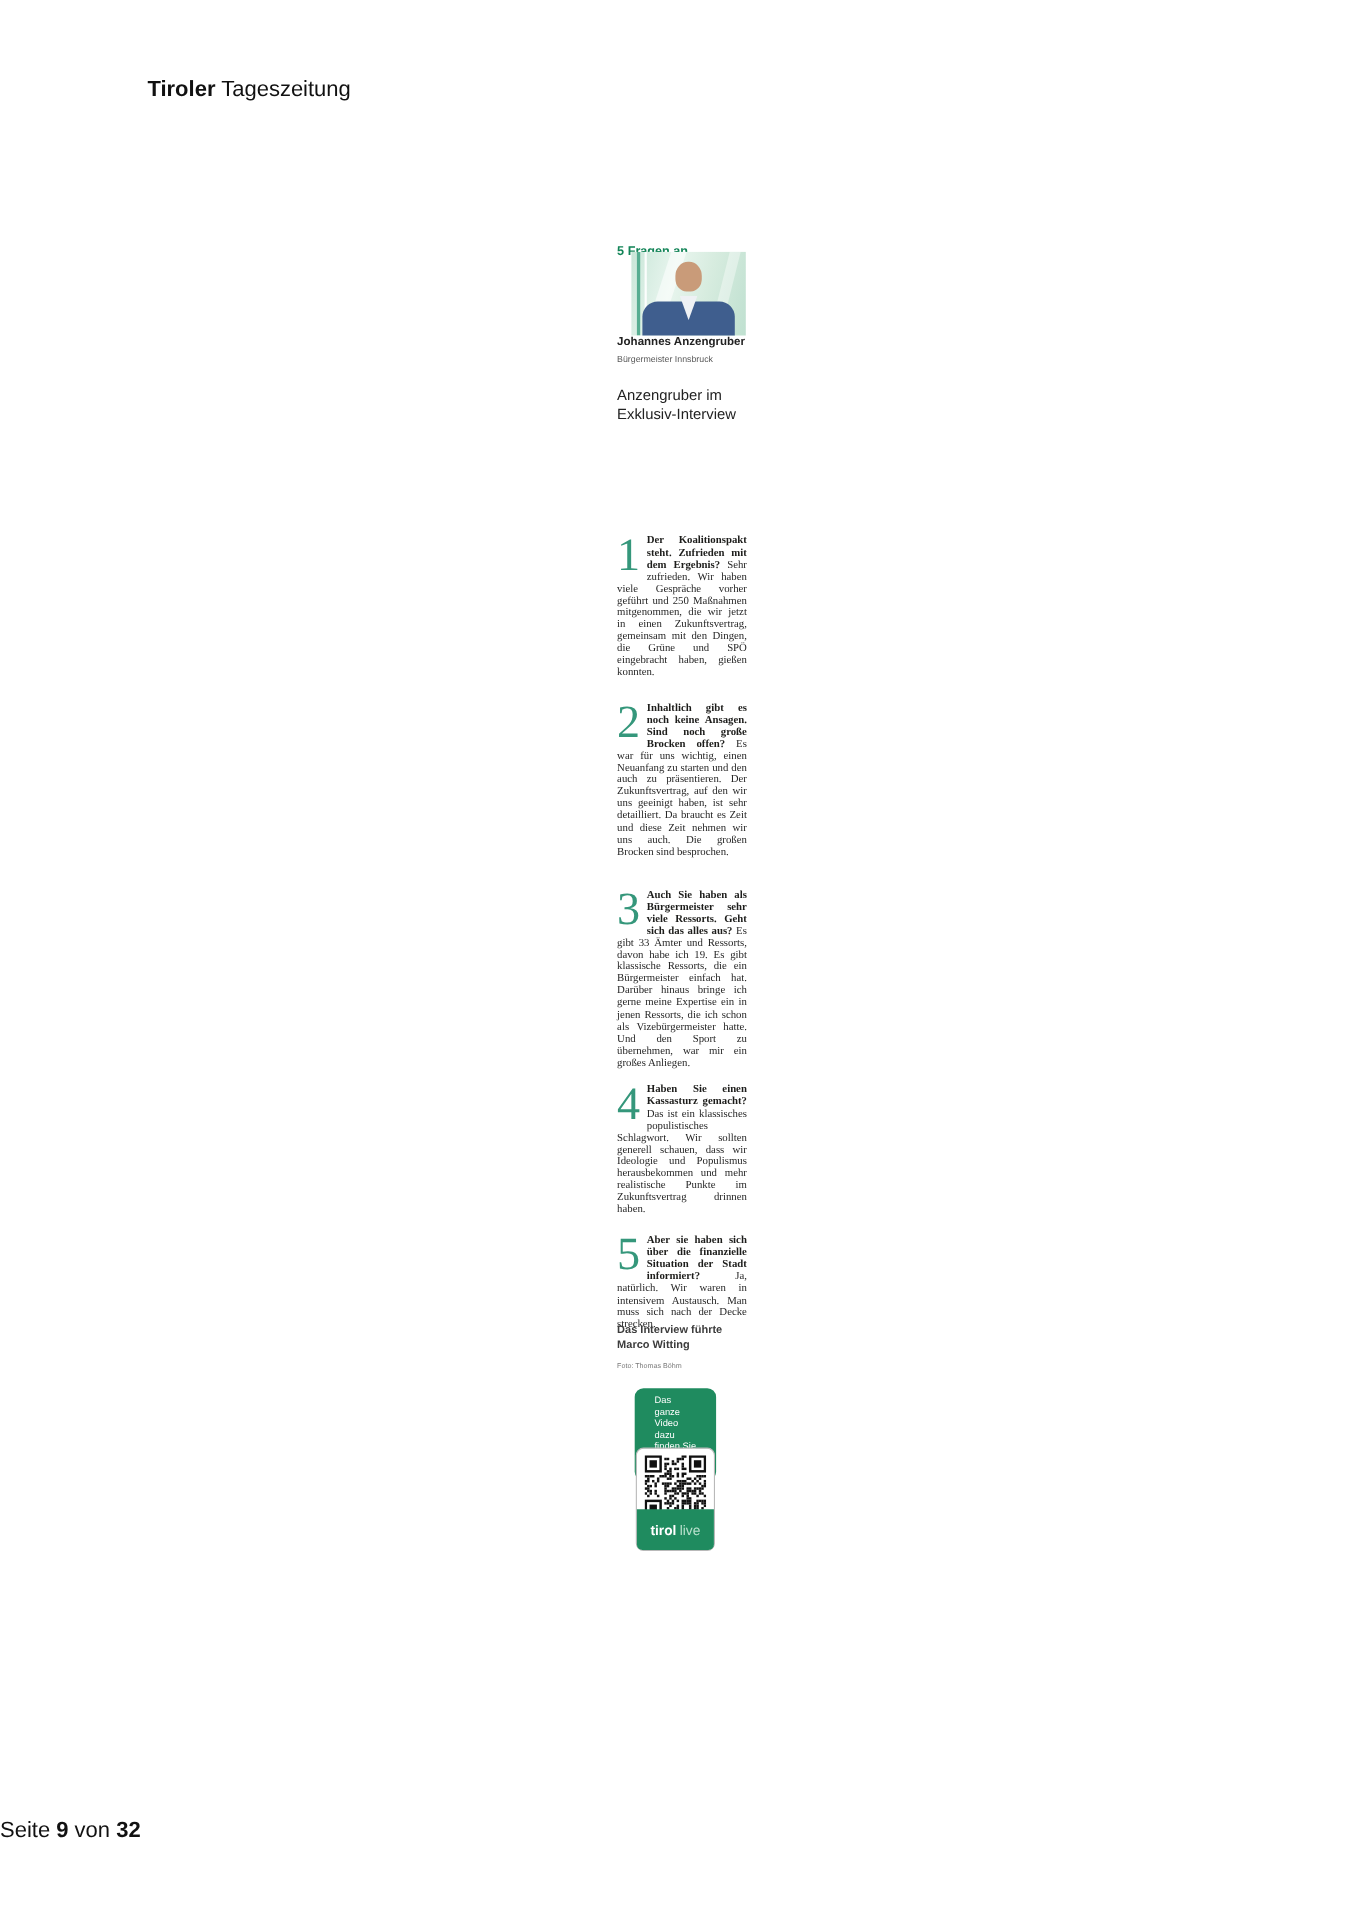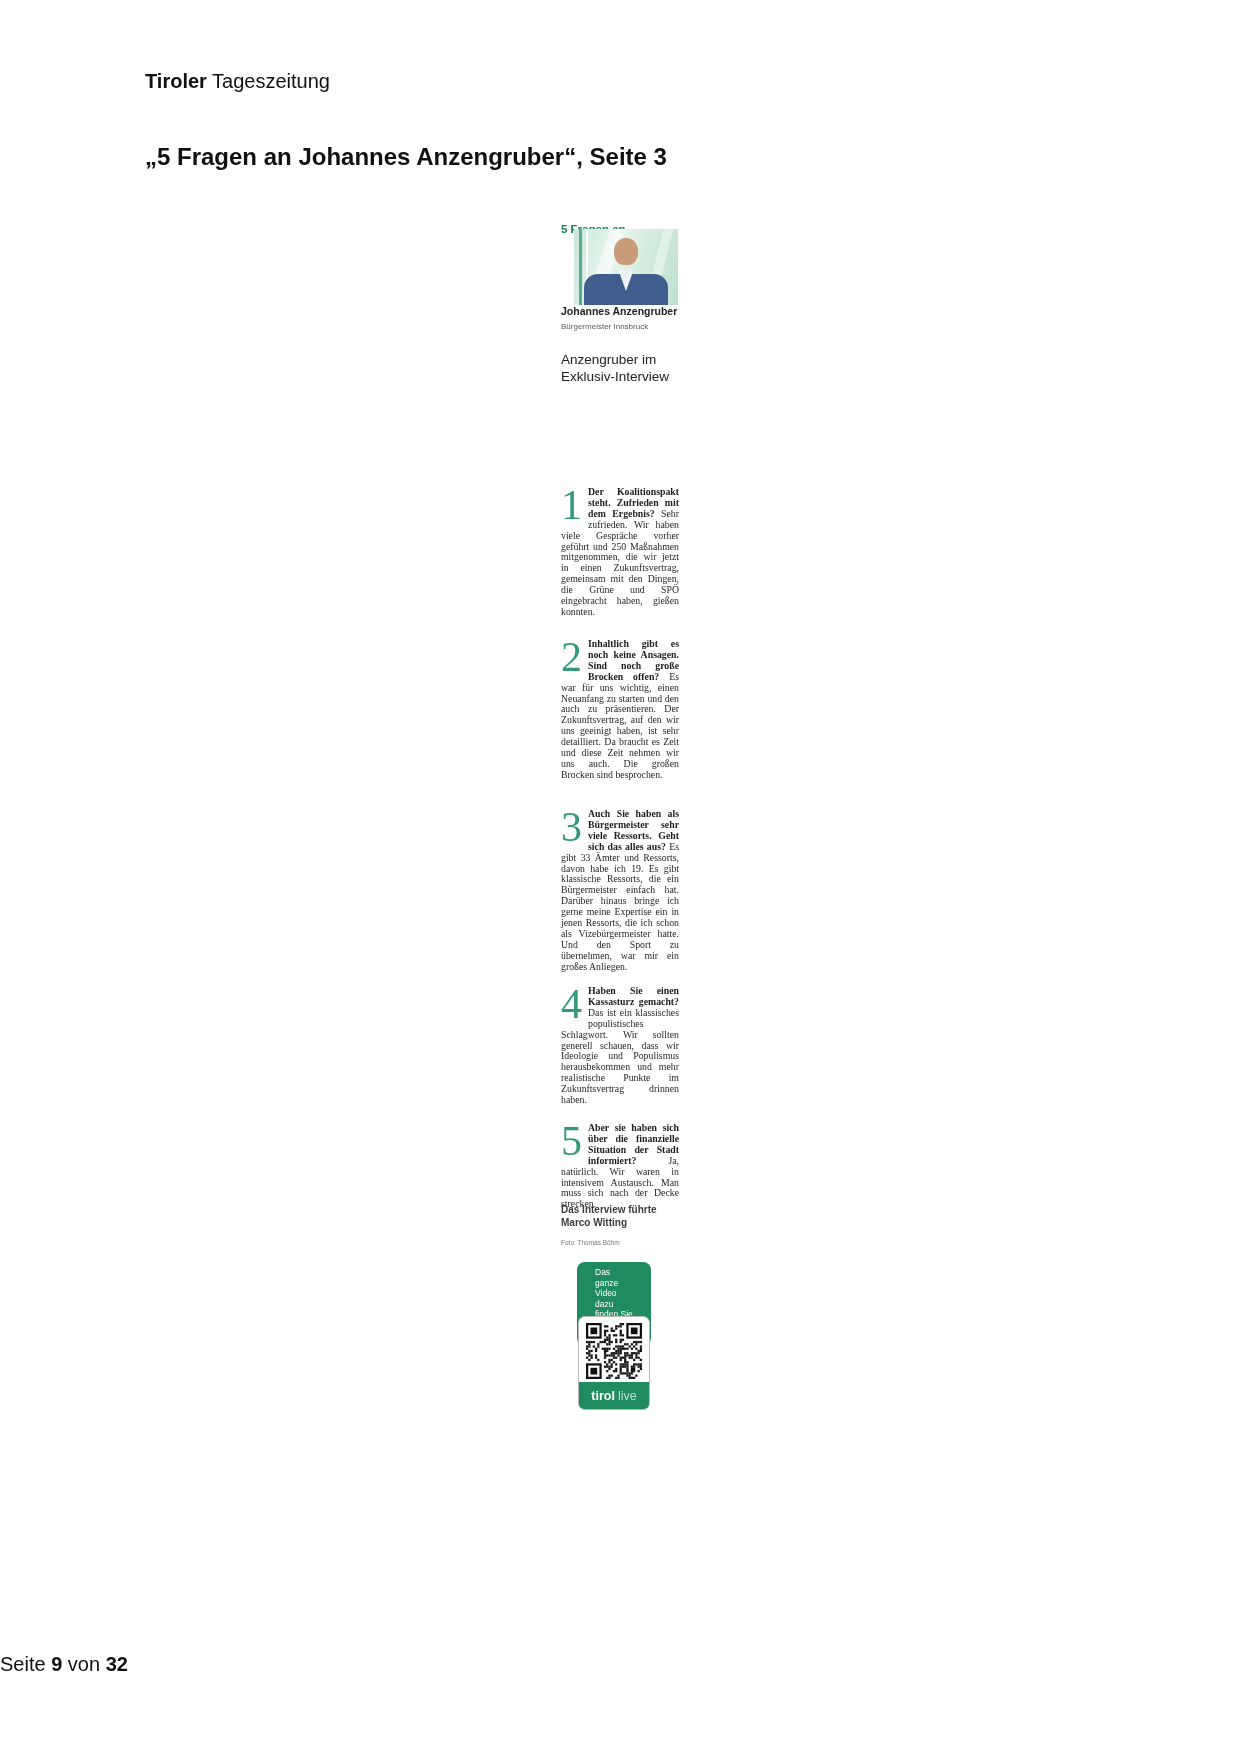--- a/index.html
+++ b/index.html
@@ -1,20 +1,20 @@
 <!DOCTYPE html>
 <html lang="de"><head>
 <meta charset="utf-8">
 <style>
   html,body{margin:0;padding:0;background:#ffffff;}
   .page{position:relative;width:1241px;height:1754px;background:#fff;overflow:hidden;
         font-family:"Liberation Sans",sans-serif;color:#1d1d1b;}
 
   
-  .brand{position:absolute;left:145px;top:70px;font-size:20px;color:#111;}
+  .brand{position:absolute;left:134px;top:70px;font-size:20px;color:#111;}
   .brand b{font-weight:700;}
   .clip-title{position:absolute;left:145px;top:143px;font-size:24px;font-weight:700;color:#111;}
   .kicker{position:absolute;left:561px;top:206px;font-size:11.5px;font-weight:700;color:#128457;margin-top:17px;}
 
   .photo{position:absolute;left:574px;top:229px;width:104px;height:76px;overflow:hidden;
          background:linear-gradient(105deg,#c9e6d8 0%,#e8f5ee 35%,#d7ecdf 62%,#bfe0d0 100%);}
   .streak1{position:absolute;left:24px;top:-8px;width:14px;height:120%;background:rgba(255,255,255,.55);transform:skewX(-18deg);}
   .streak2{position:absolute;left:80px;top:-8px;width:10px;height:120%;background:rgba(255,255,255,.4);transform:skewX(-14deg);}
   .stripe{position:absolute;left:5px;top:0;width:3px;height:100%;background:#57ad91;}
   .pane{position:absolute;left:12px;top:0;width:2px;height:100%;background:rgba(255,255,255,.9);}
@@ -46,36 +46,35 @@
 
   
   .bubble{position:absolute;left:577px;top:1262px;width:74px;background:#1f8b5f;border-radius:8px;
           color:#fff;font-size:8.5px;line-height:10.5px;padding:5px 18px;box-sizing:border-box;}
   .bubble .url{font-weight:700;}
   .bubble:after{content:"";position:absolute;right:9px;bottom:-9px;width:0;height:0;
                 border-top:10px solid #1f8b5f;border-left:10px solid transparent;}
   .qr-card{position:absolute;left:578px;top:1316px;width:72px;height:94px;background:#fff;
            border:1.5px solid #b9b9b9;border-radius:7px;box-sizing:border-box;}
   .qr-wrap{position:absolute;left:7px;top:6px;width:56px;height:56px;}
-  .badge{position:absolute;left:0;right:0;bottom:0;height:27px;background:#1f8b5f;
+  .badge{position:absolute;left:0;right:0;bottom:0;height:37px;background:#1f8b5f;
          border-radius:0 0 5px 5px;display:flex;align-items:center;justify-content:center;gap:3px;}
   .badge .t1{font-size:12.5px;font-weight:700;color:#fff;}
   .badge .t2{font-size:12.5px;font-weight:400;color:#b9e0cd;}
 
   .footer{position:absolute;left:0;top:1653px;width:100%;text-align:left;font-size:20px;color:#111;}
   .footer b{font-weight:700;}
 </style>
 </head>
 <body>
 
 <div class="page">
 
   <div class="brand"><b>Tiroler</b><span> Tageszeitung</span></div>
 
-  <div class="clip-title">„5 Fragen an Johannes Anzengruber“, Seite 3</div>
 
   <div class="kicker">5 Fragen an</div>
 
   <div class="photo">
     <div class="streak1"></div>
     <div class="streak2"></div>
     <div class="stripe"></div>
     <div class="pane"></div>
     <div class="person-body"></div>
     <div class="person-shirt"></div>

